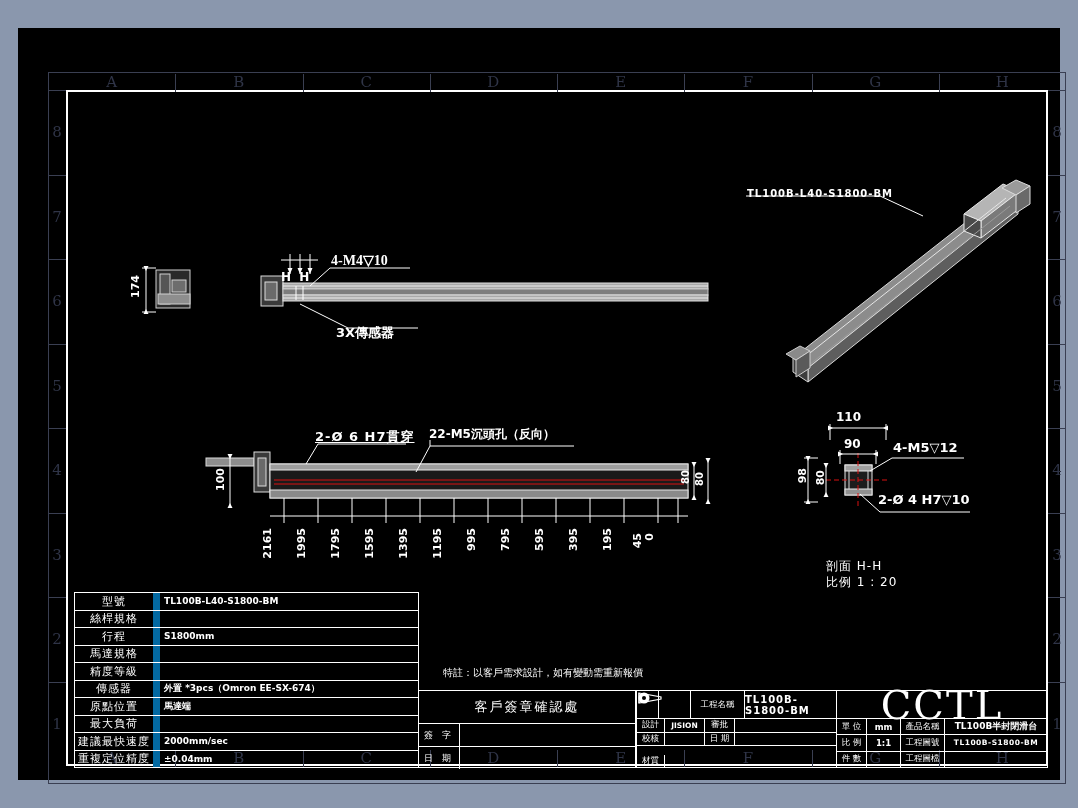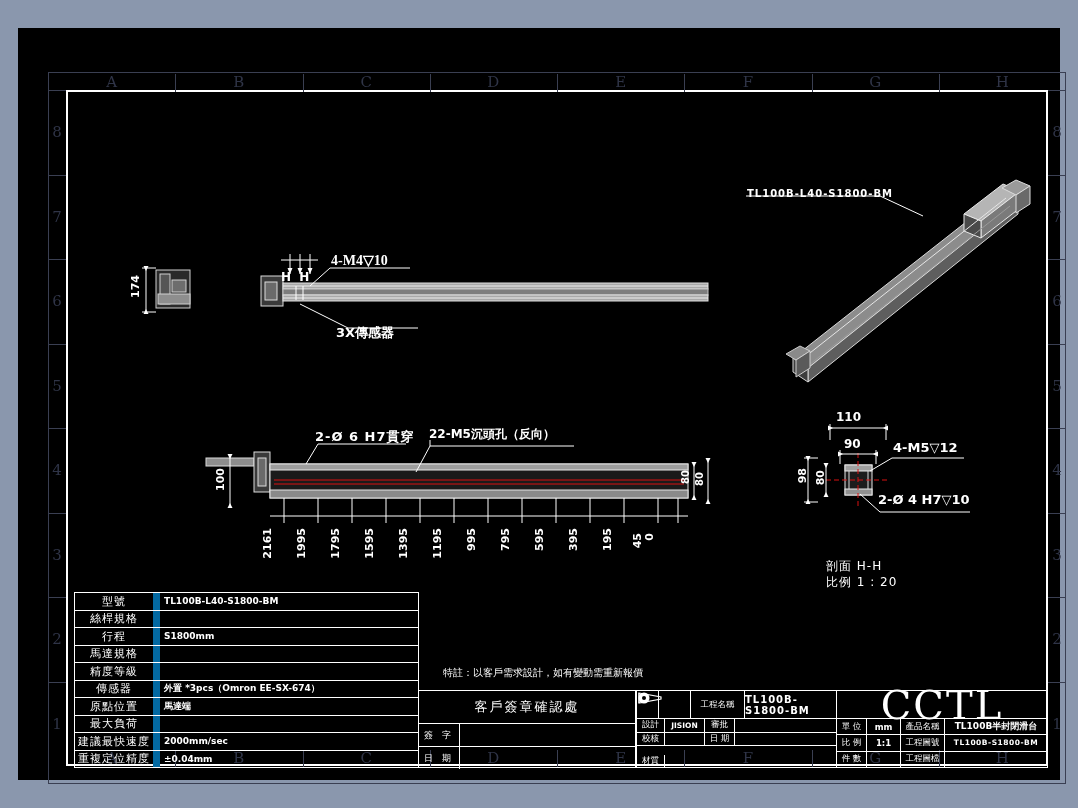--- a/index.html
+++ b/index.html
@@ -263,21 +263,21 @@
         <polygon points="690,471 687.5,476 692.5,476" fill="#fff" stroke="none"></polygon>
 
         <line x1="288" y1="436" x2="300" y2="416" stroke="#ffffff"></line>
         <line x1="300" y1="416" x2="388" y2="416" stroke="#ffffff"></line>
 
         <line x1="398" y1="444" x2="412" y2="418" stroke="#ffffff"></line>
         <line x1="412" y1="418" x2="556" y2="418" stroke="#ffffff"></line>
         <line x1="412" y1="418" x2="412" y2="412" stroke="#ffffff"></line>
       </g>
     </svg>
-    <div class="txt bold" style="left:297px;top:400px;font-size:13px;letter-spacing:1px;">2-Ø 6  H7貫穿</div>
+    <div class="txt bold" style="left:297px;top:400px;font-size:13px;letter-spacing:1px;text-decoration:underline;">2-Ø 6  H7貫穿</div>
     <div class="txt bold" style="left:411px;top:398px;font-size:12px;">22-M5沉頭孔（反向）</div>
     <div class="dimnum" style="left:196px;top:440px;font-size:11px;">100</div>
     <div class="dimnum" style="left:662px;top:442px;font-size:10px;">80</div>
     <div class="dimnum" style="left:676px;top:444px;font-size:10px;">80</div>
 
     <div id="dimstrip">
         <div class="dimnum" style="left: 243px; top: 500px; font-size: 11px;">2161</div>
         <div class="dimnum" style="left: 277px; top: 500px; font-size: 11px;">1995</div>
         <div class="dimnum" style="left: 311px; top: 500px; font-size: 11px;">1795</div>
         <div class="dimnum" style="left: 345px; top: 500px; font-size: 11px;">1595</div>

